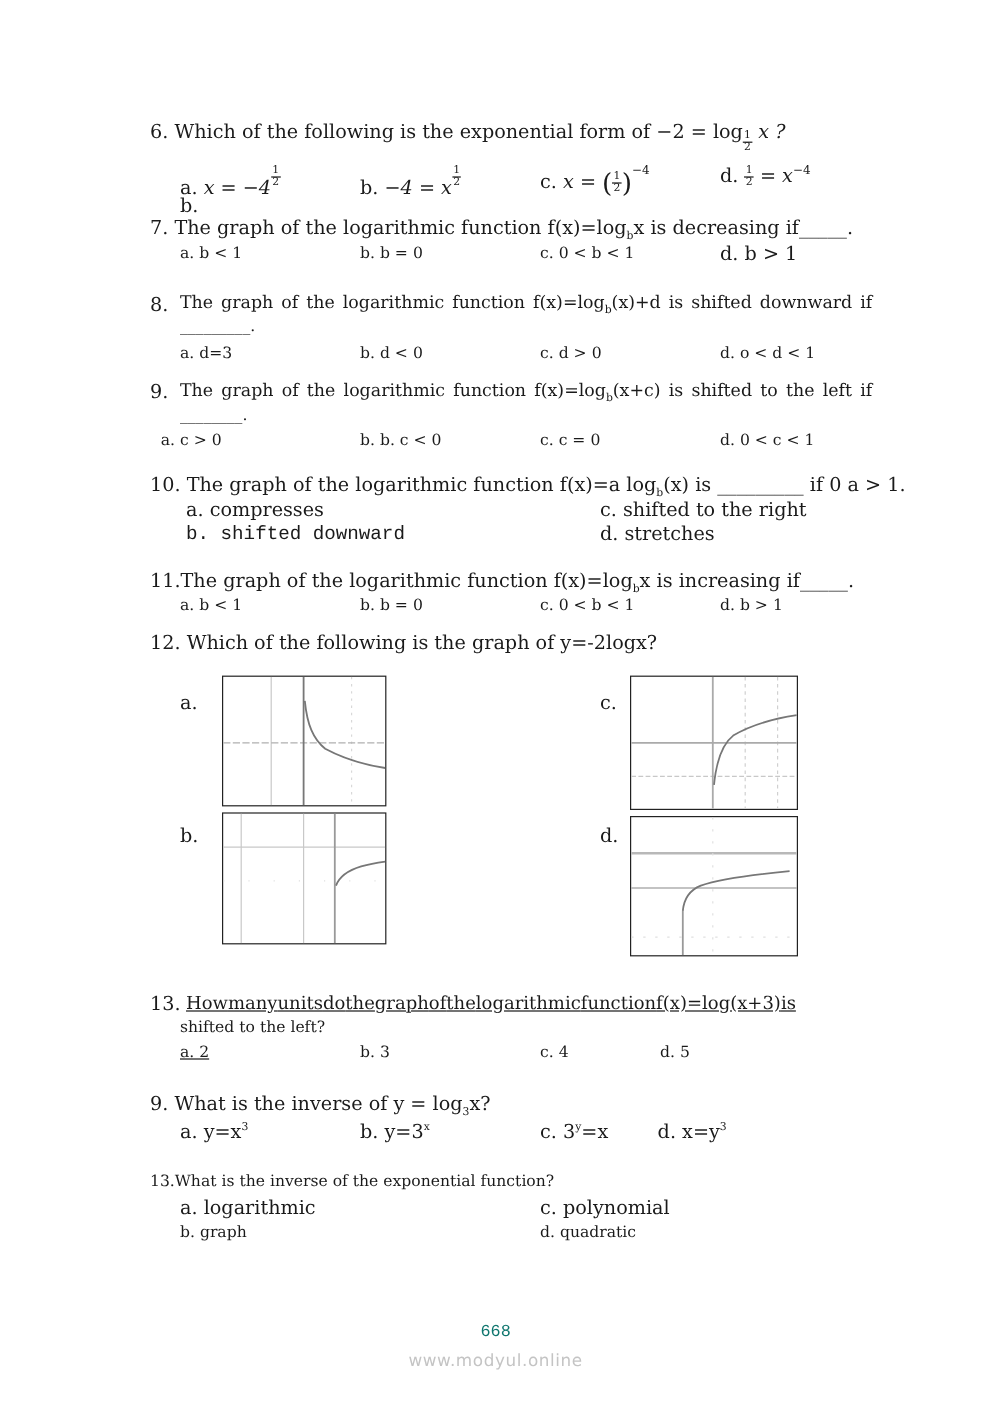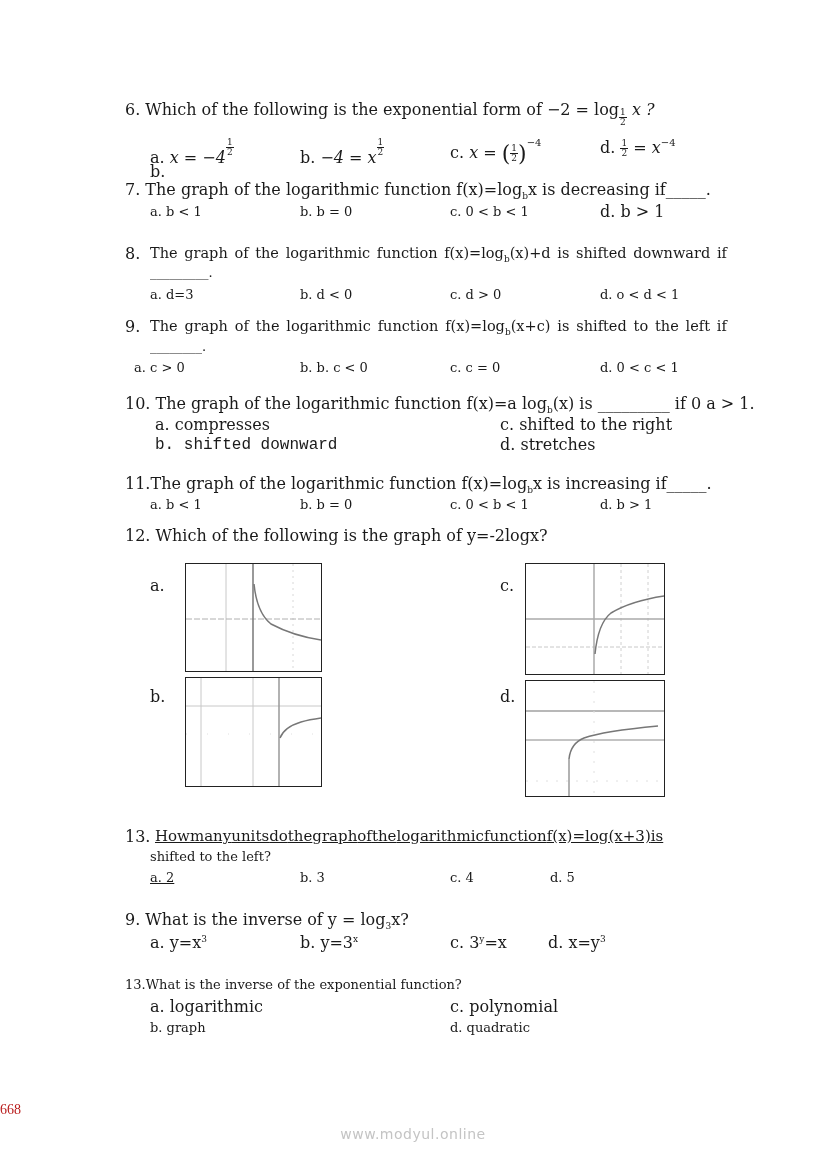--- a/index.html
+++ b/index.html
@@ -8,21 +8,21 @@
   .t { position:absolute; font-size:13px; white-space:nowrap; line-height:1; }
   .big { font-size:16px; }
   .math { font-family:"DejaVu Serif","Liberation Serif",serif; font-style:italic; font-size:16px; }
   sub, sup { font-size:9px; }
   .frac { display:inline-block; vertical-align:middle; text-align:center; font-size:9px; line-height:1; font-style:normal; }
   .frac span { display:block; }
   .frac .num { border-bottom:1px solid #1a1a1a; padding:0 1px; }
   .just { position:absolute; left:150px; width:577px; font-size:14.5px; text-align:justify; text-align-last:justify; white-space:nowrap; line-height:1; }
   .graph { position:absolute; border:1.5px solid #222; background:#fff; }
   .graph svg { display:block; width:100%; height:100%; }
-  .pnum { position:absolute; left:0; width:826px; text-align:left; top:1102px; font-family:Liberation Serif, serif; font-size:14px; color:#b91c1c; }
+  .pnum { position:absolute; left:0; width:826px; text-align:center; top:1102px; font-family:Liberation Mono, monospace; font-size:14px; color:#0f766e; }
   .wm { position:absolute; left:0; width:826px; text-align:center; top:1126px; font-family:"DejaVu Sans","Liberation Sans",sans-serif; font-size:14px; color:#c4c4c4; letter-spacing:0.5px; }
 </style>
 </head>
 <body>
 
 <div class="t big" style="left:125px; top:102px;">
   <span>6.</span>
   <span>Which of the following is the exponential form of</span>
   <span>−2 = log</span><span class="frac" style="vertical-align:-10px;"><span class="num">1</span><span>2</span></span>
   <span class="math">x ?</span>

